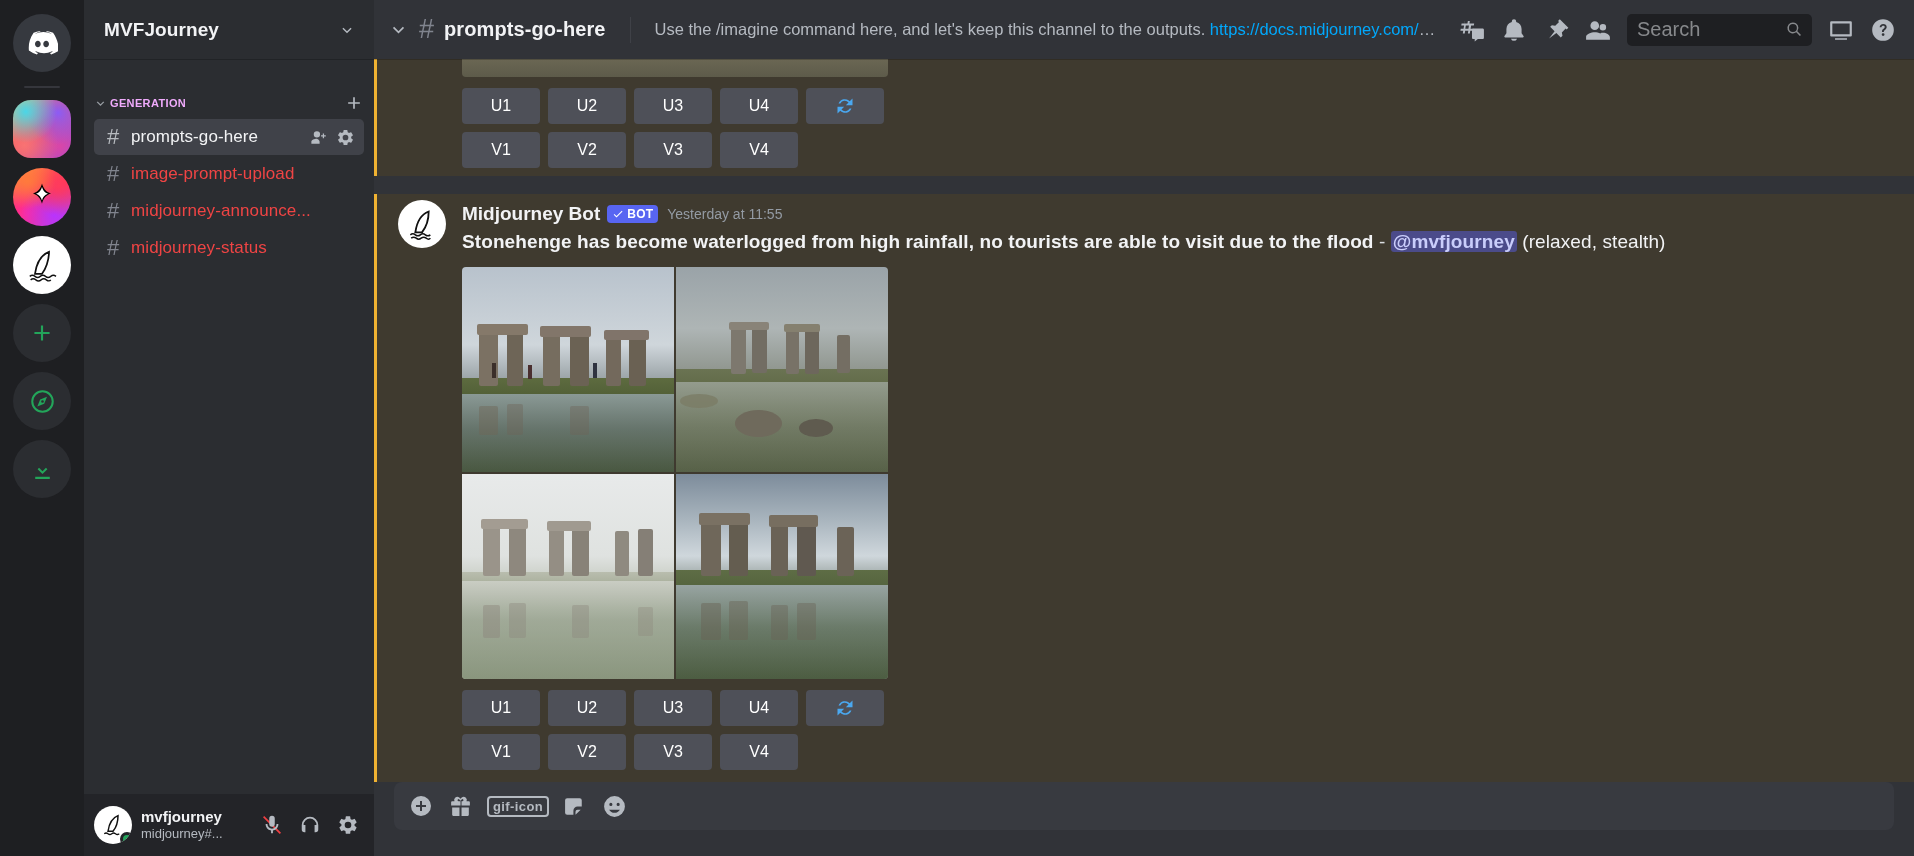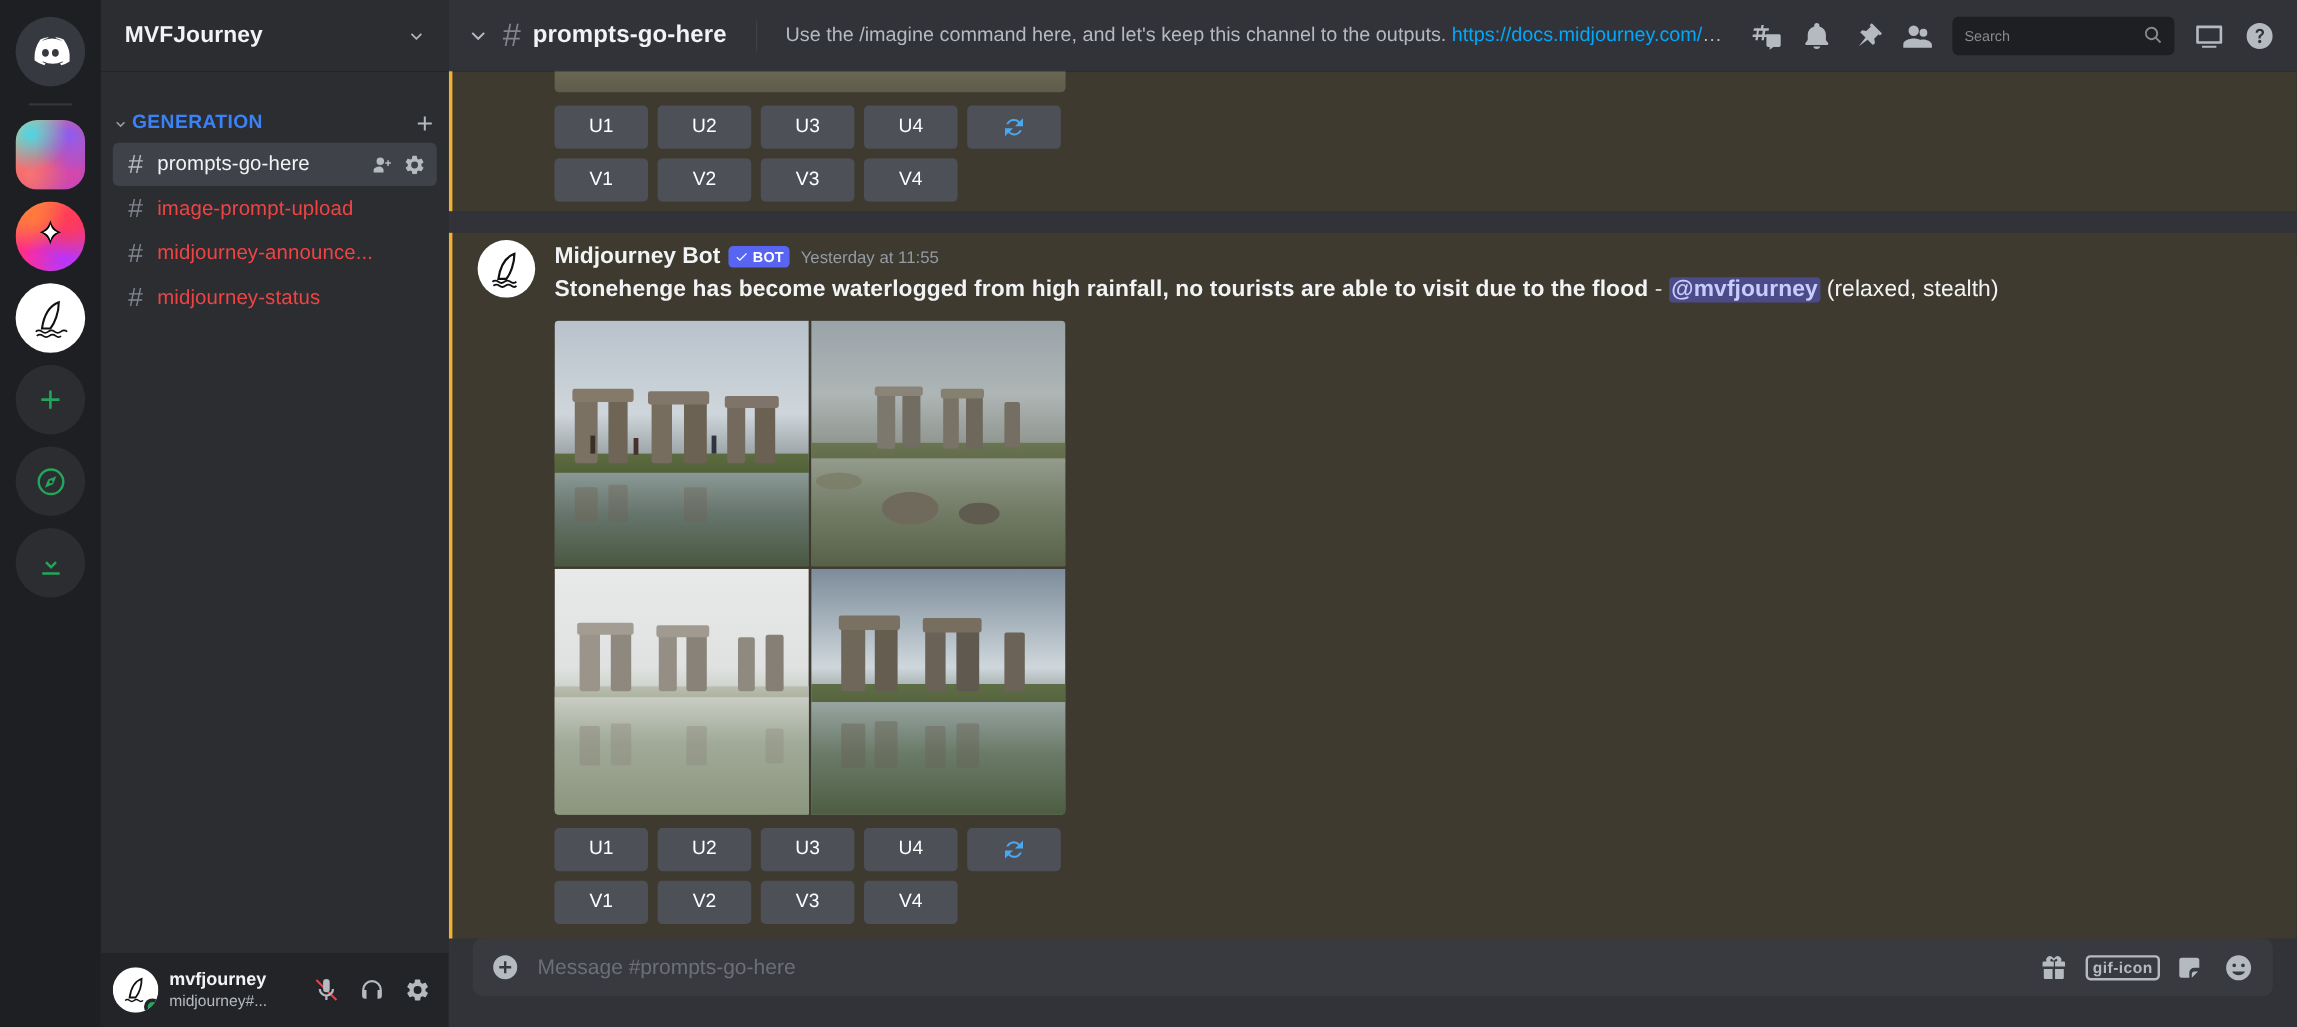--- a/index.html
+++ b/index.html
@@ -63,22 +63,22 @@
   }
   .guild-name { font-size:19px; font-weight:bold; color:#f2f3f5; letter-spacing:.1px; }
   .chev { width:14px; height:14px; stroke:#b5bac1; stroke-width:2.4; fill:none; }
   .channels { flex:1; padding-top:18px; overflow:hidden; }
   .cat {
     display:flex; align-items:center; justify-content:space-between;
     padding:16px 10px 5px 10px; cursor:pointer;
   }
   .cat-left { display:flex; align-items:center; gap:3px; }
   .cat-name {
-    font-size:16px; font-weight:bold; letter-spacing:.36px;
-    color:#3b82f6; text-transform:uppercase;
+    font-size:11px; font-weight:bold; letter-spacing:.36px;
+    color:#f0abfc; text-transform:uppercase;
   }
   .cat-chev { width:13px; height:13px; stroke:#969ba1; stroke-width:2.6; fill:none; }
   .cat-plus { width:20px; height:20px; stroke:#b5bac1; stroke-width:2; fill:none; cursor:pointer; }
   .ch {
     display:flex; align-items:center; gap:8px;
     margin:1px 10px; padding:7px 9px; border-radius:5px; cursor:pointer;
     position:relative;
   }
   .ch.active { background:#404249; }
   .ch-hash { font-size:22px; color:#80848e; line-height:1; font-weight:400; width:20px; text-align:center;}
@@ -124,21 +124,21 @@
   .tb-topic a { color:#00a8fc; text-decoration:none; }
   .tb-right { display:flex; align-items:center; gap:4px; margin-left:auto; }
   .tb-btn { width:38px; height:38px; display:flex; align-items:center; justify-content:center; border-radius:5px; cursor:pointer; }
   .tb-btn svg { width:26px; height:26px; fill:#b5bac1; }
   .search {
     width:185px; height:32px; background:#1e1f22; border-radius:5px;
     display:flex; align-items:center; padding:0 8px 0 10px; cursor:text; margin:0 6px;
   }
   .search input {
     border:none; background:transparent; outline:none; color:#dbdee1;
-    font-size:12px; width:100%; font-family:"Liberation Sans", sans-serif;
+    font-size:20px; width:100%; font-family:"Liberation Sans", sans-serif;
   }
   .search input::placeholder { color:#87898c; }
   .search svg { width:19px; height:19px; fill:#87898c; flex:0 0 19px; }
 
   
   .msgs { flex:1; overflow:hidden; position:relative; }
   .msg {
     position:relative; padding:3px 60px 3px 88px;
   }
   .msg.mention { background:#3f3a2f; }
@@ -556,21 +556,20 @@
       </div>
     </div>
 
     <div class="composer-wrap">
       <div class="composer">
         <div class="comp-plus">
           <svg viewBox="0 0 24 24">
             <path d="M12 2a10 10 0 1 0 0 20 10 10 0 0 0 0-20Zm5 11h-4v4h-2v-4H7v-2h4V7h2v4h4Z"></path>
           </svg>
         </div>
-        <input class="comp-input" type="text" placeholder="Message #prompts-go-here" style="">
         <div class="comp-right">
           <div class="comp-ic">
             <svg viewBox="0 0 24 24">
               <path d="M20 7h-2.2a3 3 0 0 0-4.6-3.6L12 4.6l-1.2-1.2A3 3 0 0 0 6.2 7H4a1 1 0 0 0-1 1v3h9V7h-1.8a1 1 0 1 1 .7-1.7L12 6.4l1.1-1.1a1 1 0 1 1 .7 1.7H13v4h8V8a1 1 0 0 0-1-1ZM4 13v7a1 1 0 0 0 1 1h6v-8Zm9 8h6a1 1 0 0 0 1-1v-7h-7Z"></path>
             </svg>
           </div>
           <div class="comp-ic">
             <span class="gif-pill">gif-icon</span>
           </div>
           <div class="comp-ic">

